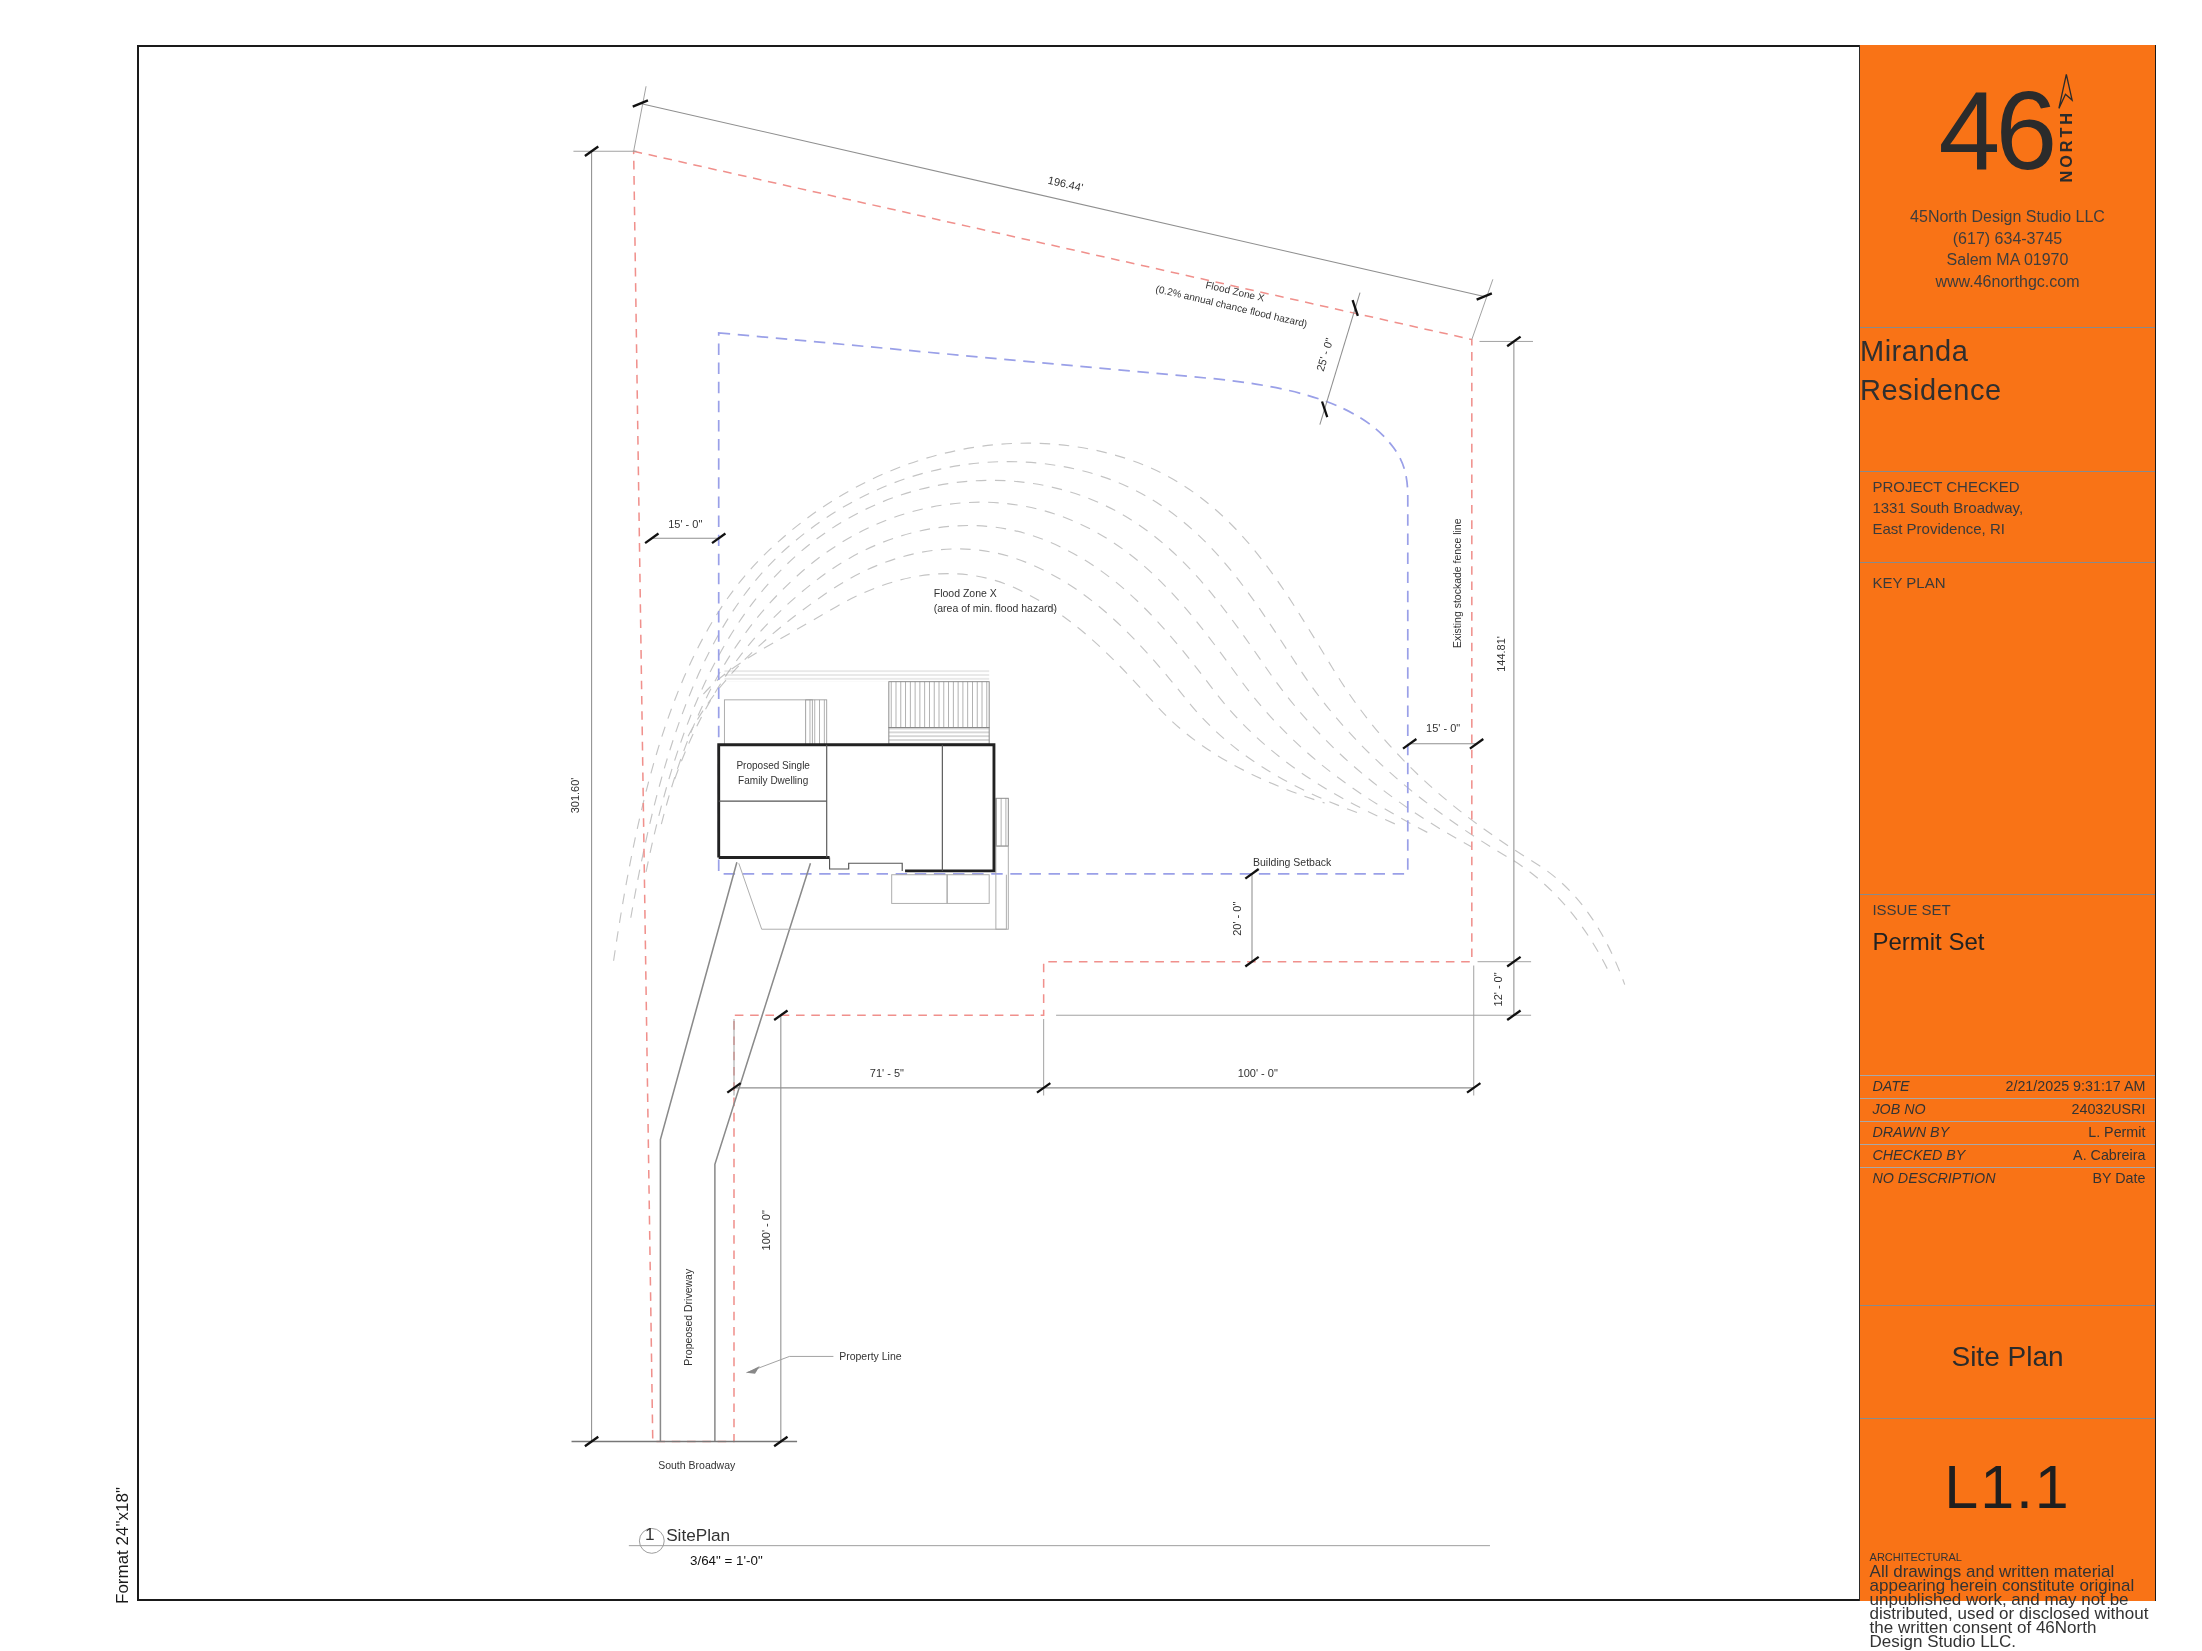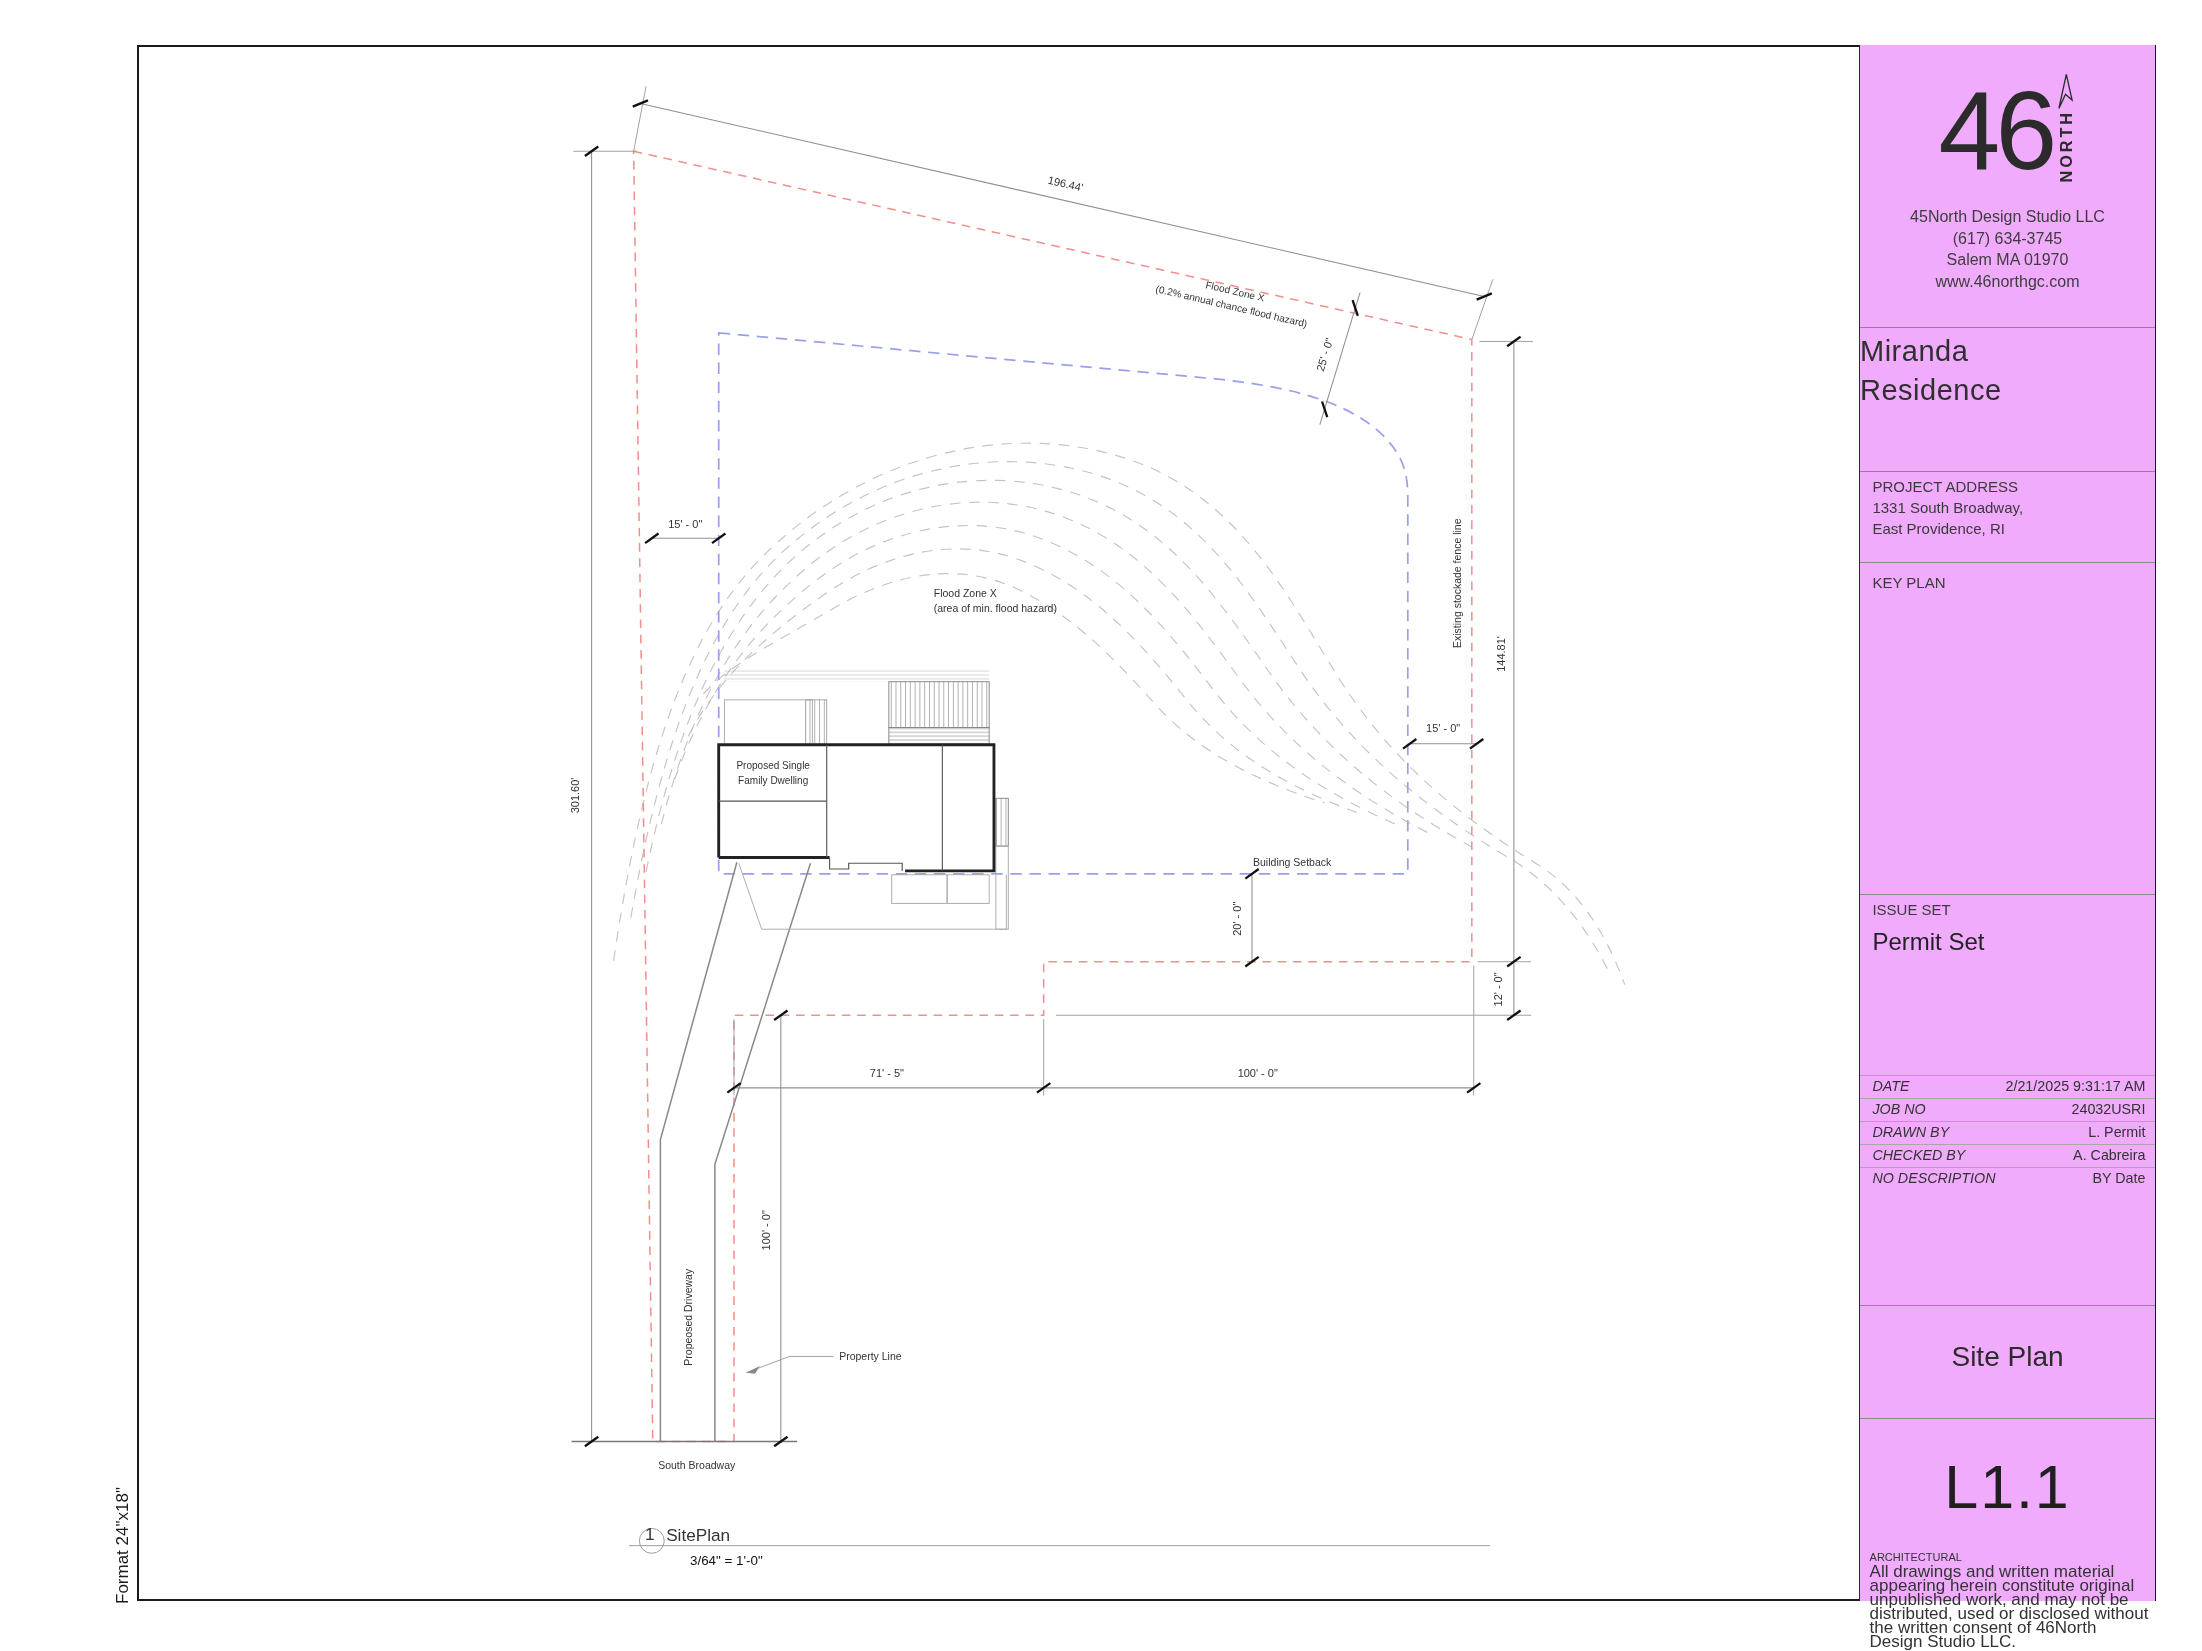--- a/index.html
+++ b/index.html
@@ -3,21 +3,21 @@
 <meta charset="utf-8">
 <style>
   html,body{margin:0;padding:0;background:#ffffff;}
   body{font-family:"Liberation Sans", sans-serif;}
   .page{position:relative;width:2202px;height:1652px;background:#ffffff;overflow:hidden;}
   .sheet-border{position:absolute;left:137px;top:45px;width:2019px;height:1556px;border:2.9px solid #1a1a1a;box-sizing:border-box;}
   .plan-svg{position:absolute;left:0;top:0;width:2202px;height:1652px;}
   .format-label{position:absolute;left:113px;top:1604px;transform:rotate(-90deg);transform-origin:0 0;font-size:17px;color:#1a1a1a;white-space:nowrap;}
 
   
-  .tb{position:absolute;left:1859px;top:45px;width:296px;height:1556px;border-left:1.9px solid #2b2b2b;background:#f0abfc;box-sizing:border-box;}
+  .tb{position:absolute;left:1859px;top:45px;width:296px;height:1556px;border-left:1.9px solid #2b2b2b;background:#f97316;box-sizing:border-box;}
   .tb-line{position:absolute;left:0;right:0;height:0;border-top:1px solid #8a8a8a;}
   .tb-line.light{border-top:1px solid #a8a8a8;}
   .tb-logo{position:absolute;top:27px;left:0;right:0;display:flex;justify-content:center;align-items:flex-end;gap:2.9px;}
   .logo-num{font-size:111px;line-height:0.92;letter-spacing:-4.8px;color:#2b2b2b;}
   .logo-side{display:flex;flex-direction:column;align-items:center;}
   .logo-north{writing-mode:vertical-rl;transform:rotate(180deg);font-size:16.3px;font-weight:bold;letter-spacing:2.9px;color:#2b2b2b;line-height:1;}
   .tb-firm{position:absolute;top:161px;left:0;right:0;text-align:center;font-size:16px;line-height:21.5px;color:#3d3d3d;}
   .tb-project{position:absolute;top:287px;left:0;right:0;font-size:29px;line-height:39px;color:#2f2f2f;letter-spacing:0.5px;}
   .tb-block{position:absolute;left:12.4px;right:7.6px;font-size:15px;line-height:21px;color:#3a3a3a;}
   .tb-issue-value{position:absolute;left:12.4px;top:883px;font-size:24px;color:#222;}
@@ -216,21 +216,21 @@
     <div class="tb-line" style="top:282px"></div>
 
     <div class="tb-project">
       <div>Miranda</div>
       <div>Residence</div>
     </div>
 
     <div class="tb-line" style="top:426px"></div>
 
     <div class="tb-block" style="top:431px">
-      <div>PROJECT ADDRESS</div>
+      <div>PROJECT CHECKED</div>
       <div>1331 South Broadway,</div>
       <div>East Providence, RI</div>
     </div>
 
     <div class="tb-line" style="top:517px"></div>
 
     <div class="tb-block" style="top:527px">KEY PLAN</div>
 
     <div class="tb-line" style="top:849px"></div>
 

